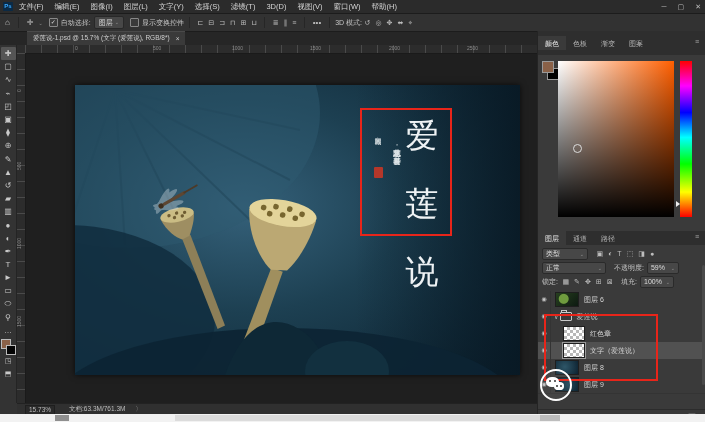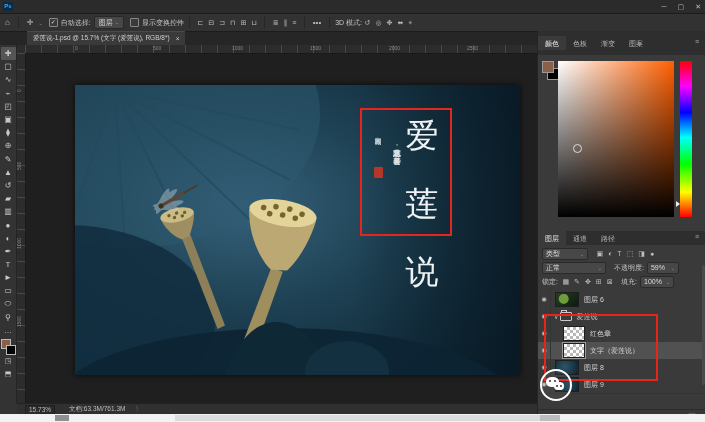--- a/index.html
+++ b/index.html
@@ -114,20 +114,33 @@
   #taskbar{left:0;top:414px;width:705px;height:8px;background:#f2f2f2;}
   .tb-seg{position:absolute;top:1px;height:6px;background:#c9c9c9;}
 </style>
 </head>
 <body>
 
 <div id="app">
 
   <div id="menubar" class="abs">
     <div id="ps-logo">Ps</div>
+    <div id="menu-items" style="display:flex;">
+        <span class="menu-item">文件(F)</span>
+        <span class="menu-item">编辑(E)</span>
+        <span class="menu-item">图像(I)</span>
+        <span class="menu-item">图层(L)</span>
+        <span class="menu-item">文字(Y)</span>
+        <span class="menu-item">选择(S)</span>
+        <span class="menu-item">滤镜(T)</span>
+        <span class="menu-item">3D(D)</span>
+        <span class="menu-item">视图(V)</span>
+        <span class="menu-item">窗口(W)</span>
+        <span class="menu-item">帮助(H)</span>
+      </div>
     <div id="win-controls">
         <span class="win-btn">─</span>
         <span class="win-btn">▢</span>
         <span class="win-btn">✕</span>
       </div>
   </div>
 
   <div id="optionsbar" class="abs">
     <span class="opt-icon" style="margin-left:5px;">⌂</span>
     <span class="opt-sep"></span>

